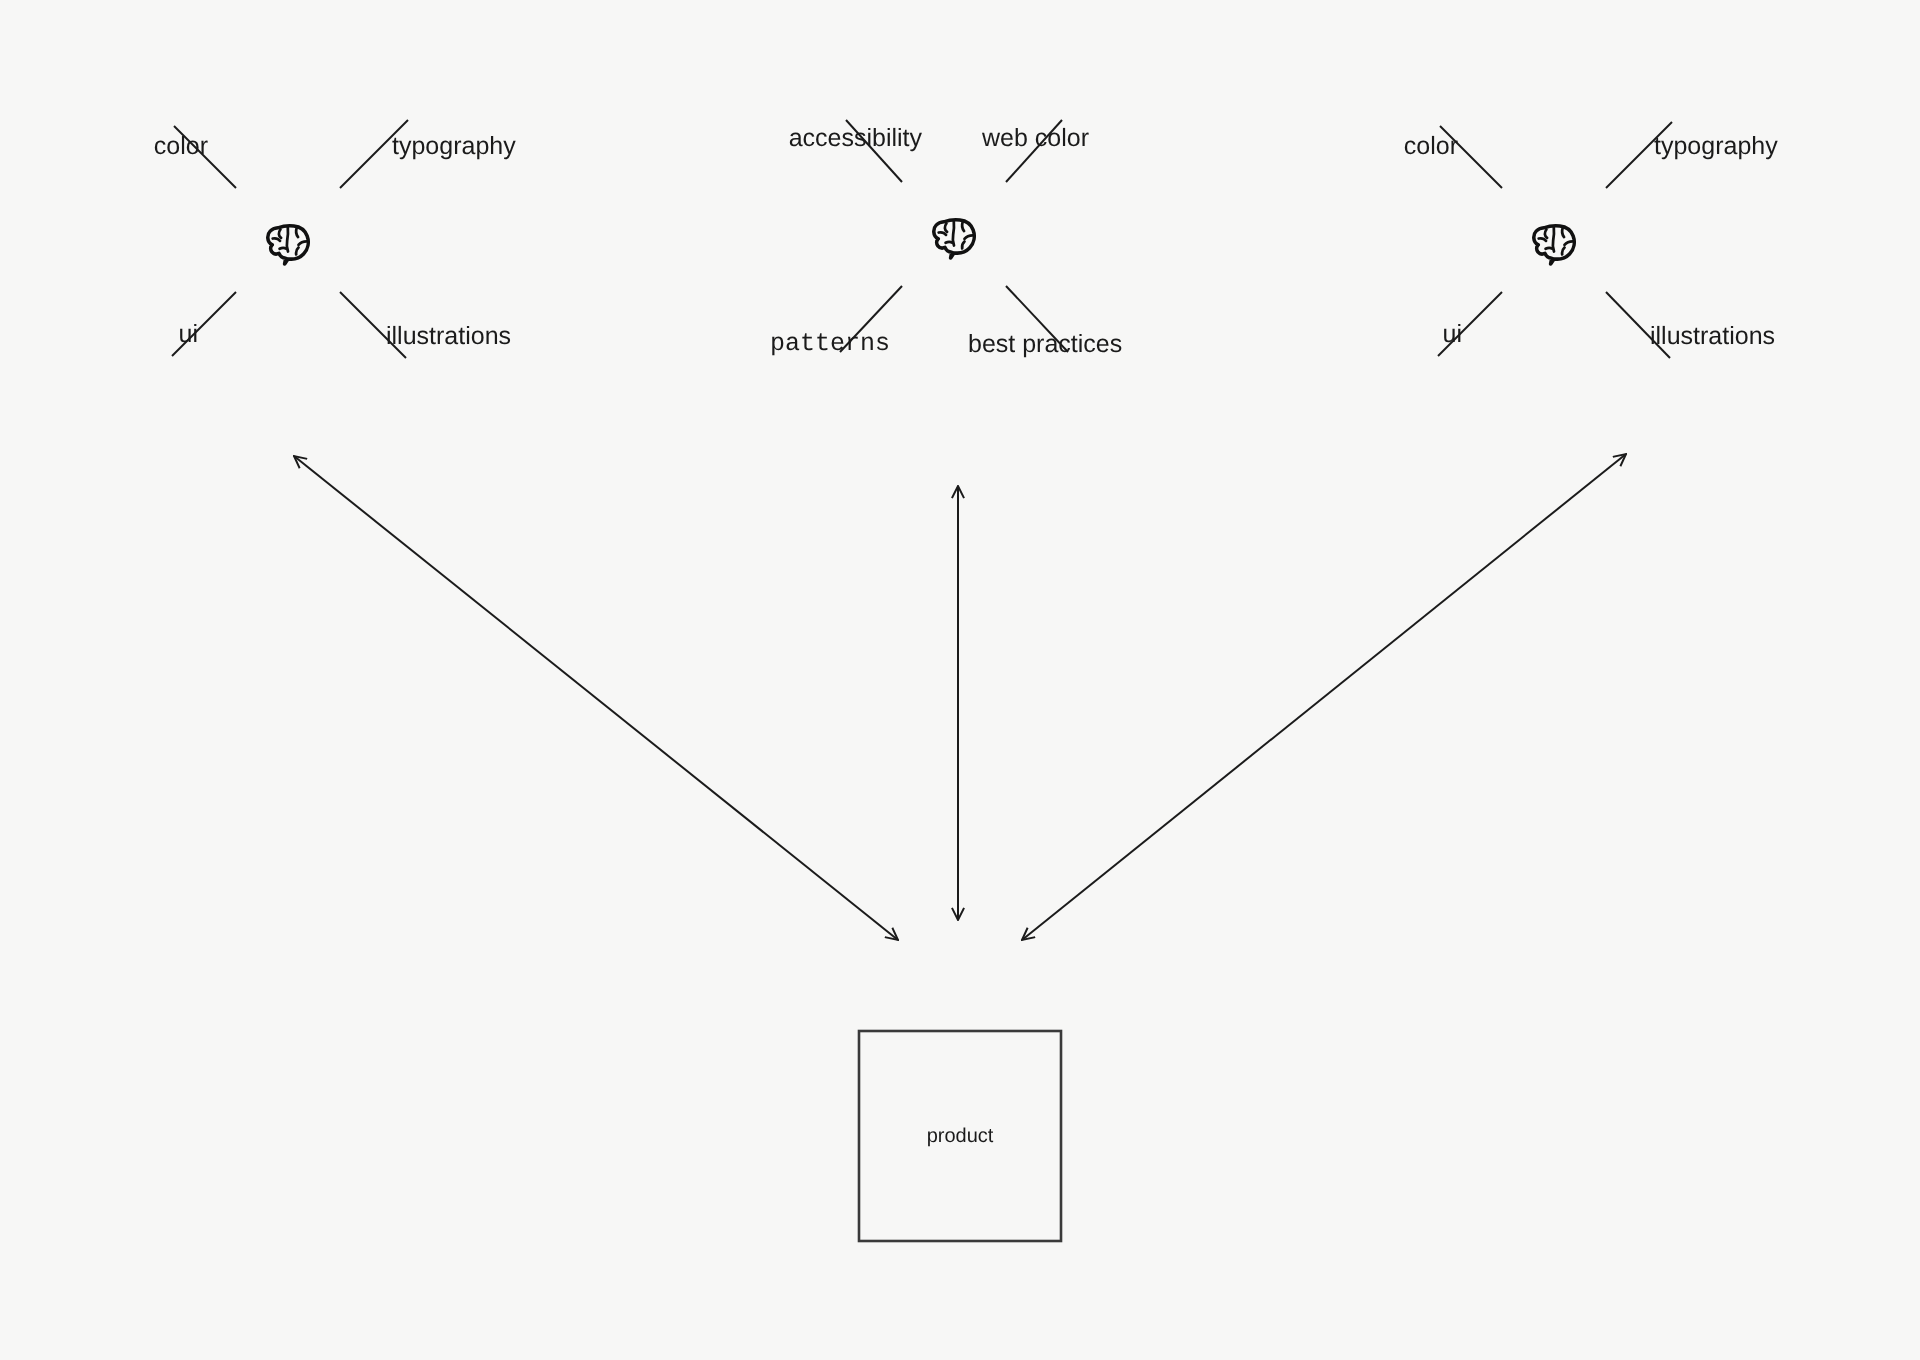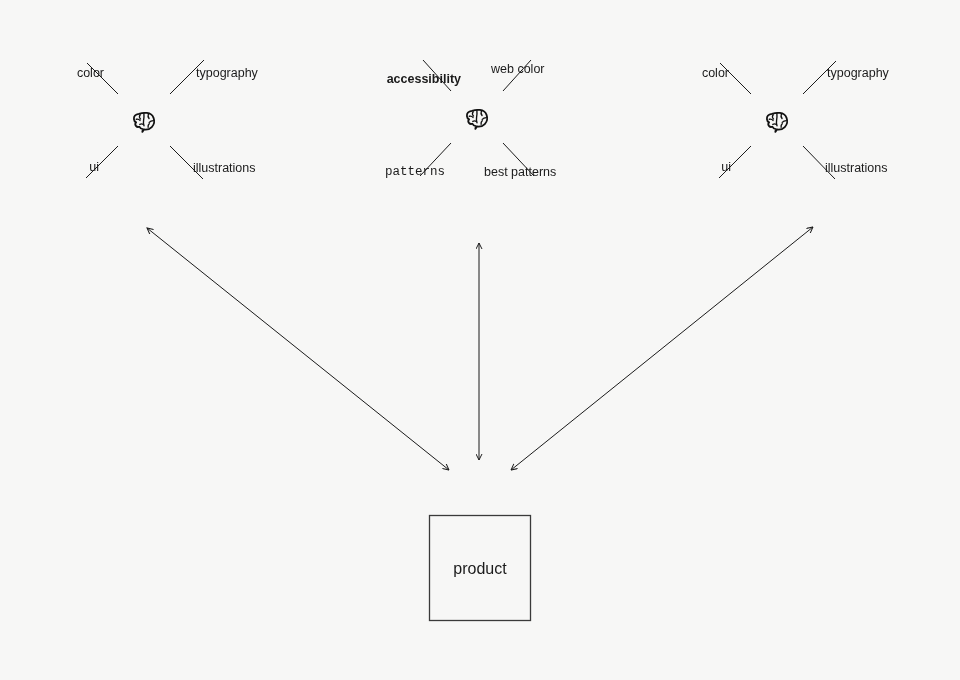--- a/index.html
+++ b/index.html
@@ -38,21 +38,21 @@
   .node-label.anchor-end {
     transform: translate(-100%, -50%);
   }
   .node-label.anchor-start {
     transform: translate(0, -50%);
     text-align: center;
   }
   .box-label {
     position: absolute;
     font-family: "Liberation Sans", sans-serif;
-    font-size: 16px;
+    font-size: 10px;
     color: #1b1b1b;
     white-space: nowrap;
     transform: translate(-50%, -50%);
     line-height: 1;
   }
 </style>
 </head>
 <body>
 
 <div id="canvas">
@@ -140,24 +140,24 @@
     <line x1="813" y1="227" x2="511" y2="470" stroke="#1b1b1b" stroke-width="1" marker-start="url(#arrowhead-open)" marker-end="url(#arrowhead-open)"></line>
 
     <rect x="429.5" y="515.5" width="101" height="105" fill="#f7f7f6" stroke="#3a3a3a" stroke-width="1.3"></rect>
   </svg>
 
   <div class="node-label anchor-end" style="left:104px; top:73px;">color</div>
   <div class="node-label anchor-start" style="left:196px; top:73px;">typography</div>
   <div class="node-label anchor-end" style="left:99px; top:167px;">ui</div>
   <div class="node-label anchor-start" style="left:193px; top:168px;">illustrations</div>
 
-  <div class="node-label anchor-end" style="left:461px; top:79px;font-weight:bold;">accessibility</div>
+  <div class="node-label anchor-end" style="left:461px; top:69px;">accessibility</div>
   <div class="node-label anchor-start" style="left:491px; top:69px;">web color</div>
   <div class="node-label anchor-end" style="left:445px; top:172px;font-family:Liberation Mono, monospace;">patterns</div>
-  <div class="node-label anchor-start" style="left:484px; top:172px;">best patterns</div>
+  <div class="node-label anchor-start" style="left:484px; top:172px;">best practices</div>
 
   <div class="node-label anchor-end" style="left:729px; top:73px;">color</div>
   <div class="node-label anchor-start" style="left:827px; top:73px;">typography</div>
   <div class="node-label anchor-end" style="left:731px; top:167px;">ui</div>
   <div class="node-label anchor-start" style="left:825px; top:168px;">illustrations</div>
 
   <div class="box-label" style="left:480px; top:569px;">product</div>
 
 </div>
 

